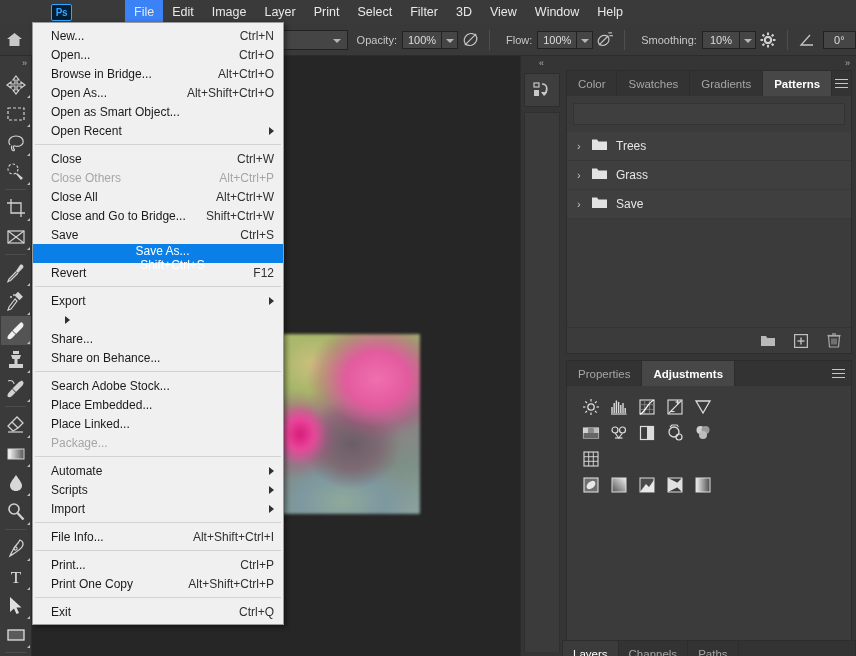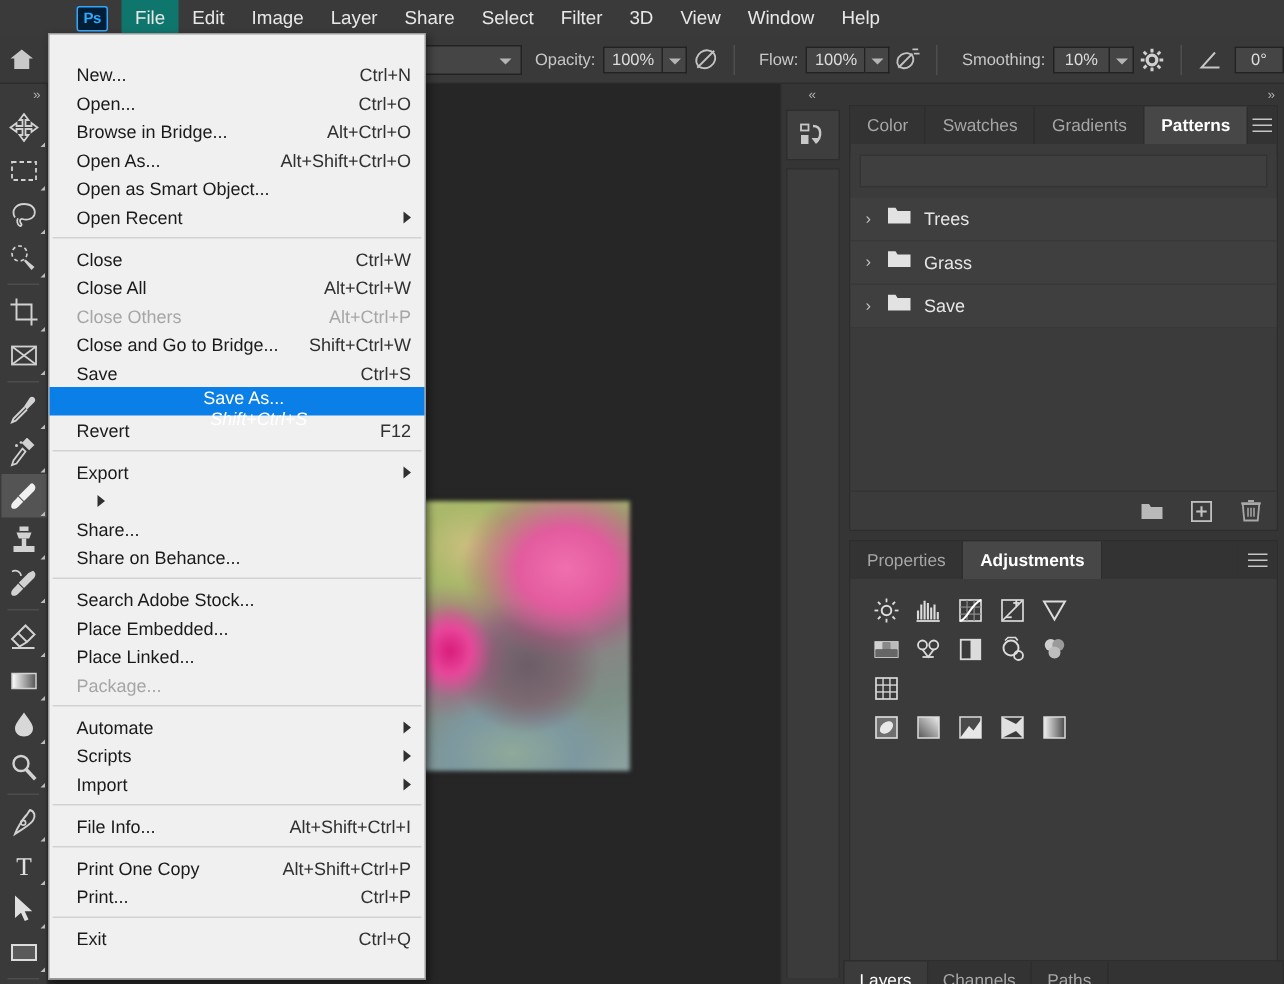--- a/index.html
+++ b/index.html
@@ -21,21 +21,21 @@
     width: 21px; height: 17px; margin-left: 7px; margin-right: 9px;
     background: #001e36; border: 1px solid #31a8ff; border-radius: 2px;
     color: #31a8ff; font-size: 10px; font-weight: bold;
     display: flex; align-items: center; justify-content: center;
     letter-spacing: -0.3px;
   }
   .menu-item {
     height: 24px; padding: 0 9px; display: flex; align-items: center;
     color: #e8e8e8; font-size: 12.5px; white-space: nowrap;
   }
-  .menu-item.active { background: #0f766e; }
+  .menu-item.active { background: #3b82f6; margin-left: 44px; }
 
   
   .optionsbar {
     position: absolute; left: 0; top: 24px; width: 856px; height: 32px;
     background: #393939; display: flex; align-items: center;
     border-bottom: 1px solid #2c2c2c;
   }
   .opt-group { display: flex; align-items: center; height: 32px; }
   .opt-label { color: #c8c8c8; font-size: 11px; margin: 0 5px 0 9px; white-space: nowrap; }
   .opt-field {
@@ -191,53 +191,53 @@
     padding: 0 10px; height: 25px; display: flex; align-items: center;
     color: #a6a6a6; font-size: 11.5px; border-right: 1px solid #2d2d2d;
   }
   .btab.active { background: #3b3b3b; color: #fff; }
 
   
   .dropdown {
     position: absolute; left: 32px; top: 22px; width: 252px;
     background: #f0f0f0; border: 1px solid #9a9a9a;
     box-shadow: 2px 2px 5px rgba(0,0,0,0.45);
-    padding: 17px 0; z-index: 50;
+    padding: 3px 0; z-index: 50;
   }
   .mrow {
     display: flex; align-items: center; height: 19px;
     padding: 0 9px 0 18px; color: #1a1a1a; font-size: 12px;
     position: relative; white-space: nowrap;
   }
   .mrow.disabled { color: #a6a6a6; }
   .mrow.highlight { background: #0a7fe8; color: #ffffff; flex-direction: column; }
   .mlabel { flex: 1; }
   .mshort { color: #303030; font-size: 12px; margin-left: 20px; }
   .mrow.disabled .mshort { color: #a6a6a6; }
-  .mrow.highlight .mshort { color: #ffffff; font-style: italic; }
+  .mrow.highlight .mshort { color: #ffffff; }
   .msub {
     width: 0; height: 0; margin-left: 14px;
     border-top: 4px solid transparent; border-bottom: 4px solid transparent;
     border-left: 5px solid #303030;
   }
   .mdiv { height: 1px; background: #d2d2d2; margin: 4px 2px; }
 </style>
 </head>
 <body>
 
 <div id="app">
 
   <div class="menubar">
     <div class="ps-logo">Ps</div>
     <div id="menubar-items" style="display:flex;">
         <div class="menu-item active">File</div>
         <div class="menu-item">Edit</div>
         <div class="menu-item">Image</div>
         <div class="menu-item">Layer</div>
-        <div class="menu-item">Share</div>
+        <div class="menu-item">Print</div>
         <div class="menu-item">Select</div>
         <div class="menu-item">Filter</div>
         <div class="menu-item">3D</div>
         <div class="menu-item">View</div>
         <div class="menu-item">Window</div>
         <div class="menu-item">Help</div>
       </div>
   </div>
 
   <div class="optionsbar">
@@ -728,29 +728,29 @@
       </div>
       <div class="mrow">
         <span class="mlabel">Open Recent</span>
         <span class="msub"></span>
       </div>
       <div class="mdiv"></div>
       <div class="mrow">
         <span class="mlabel">Close</span>
         <span class="mshort">Ctrl+W</span>
       </div>
-      <div class="mrow">
-        <span class="mlabel">Close All</span>
-        <span class="mshort">Alt+Ctrl+W</span>
-      </div>
       <div class="mrow disabled">
         <span class="mlabel">Close Others</span>
         <span class="mshort">Alt+Ctrl+P</span>
       </div>
       <div class="mrow">
+        <span class="mlabel">Close All</span>
+        <span class="mshort">Alt+Ctrl+W</span>
+      </div>
+      <div class="mrow">
         <span class="mlabel">Close and Go to Bridge...</span>
         <span class="mshort">Shift+Ctrl+W</span>
       </div>
       <div class="mrow">
         <span class="mlabel">Save</span>
         <span class="mshort">Ctrl+S</span>
       </div>
       <div class="mrow highlight">
         <span class="mlabel">Save As...</span>
         <span class="mshort">Shift+Ctrl+S</span>
@@ -799,27 +799,27 @@
         <span class="mlabel">Import</span>
         <span class="msub"></span>
       </div>
       <div class="mdiv"></div>
       <div class="mrow">
         <span class="mlabel">File Info...</span>
         <span class="mshort">Alt+Shift+Ctrl+I</span>
       </div>
       <div class="mdiv"></div>
       <div class="mrow">
+        <span class="mlabel">Print...</span>
+        <span class="mshort">Ctrl+P</span>
+      </div>
+      <div class="mrow">
         <span class="mlabel">Print One Copy</span>
         <span class="mshort">Alt+Shift+Ctrl+P</span>
       </div>
-      <div class="mrow">
-        <span class="mlabel">Print...</span>
-        <span class="mshort">Ctrl+P</span>
-      </div>
       <div class="mdiv"></div>
       <div class="mrow">
         <span class="mlabel">Exit</span>
         <span class="mshort">Ctrl+Q</span>
       </div>
     </div>
 
 </div>
 
 </body></html>

